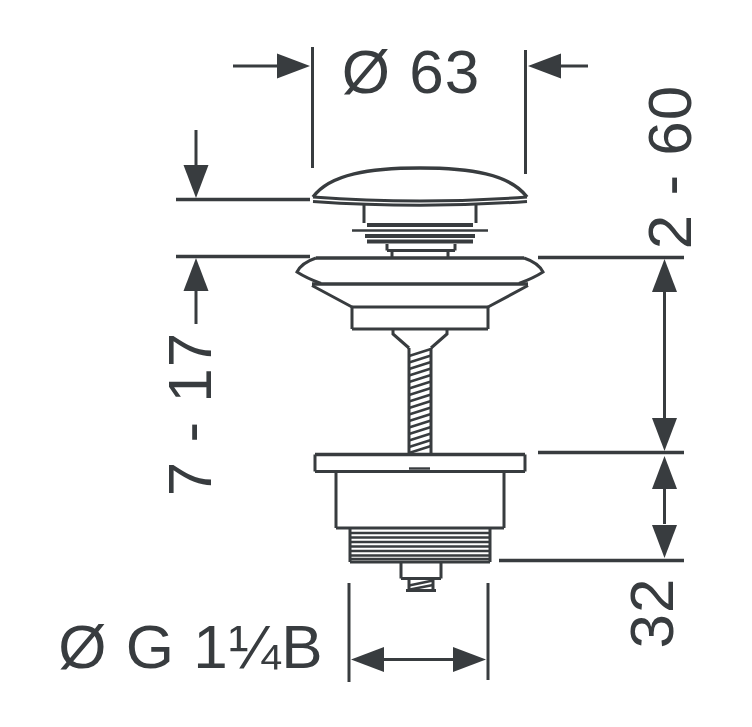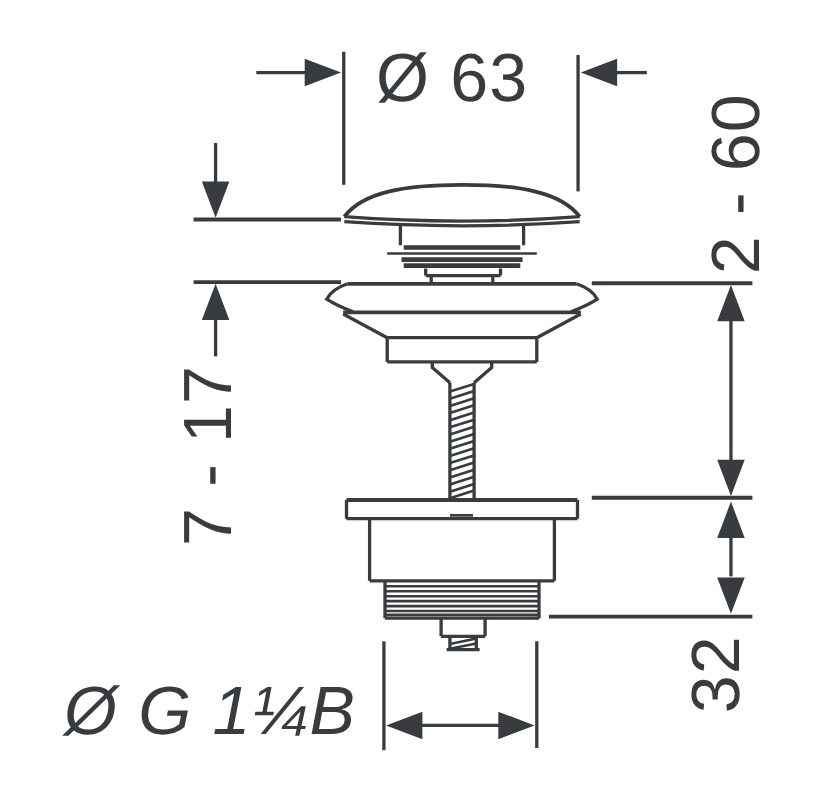--- a/index.html
+++ b/index.html
@@ -132,15 +132,15 @@
   </svg>
 
   <div class="lbl h" style="left:411px;top:72px;">Ø 63</div>
 
   <div class="lbl v" style="left:190px;top:414px;">7 - 17</div>
 
   <div class="lbl v" style="left:670px;top:167px;">2 - 60</div>
 
   <div class="lbl v" style="left:652px;top:613px;">32</div>
 
-  <div class="lbl h" style="left:191px;top:647px;font-style:italic;">Ø G 1¼B</div>
+  <div class="lbl h" style="left:191px;top:647px;">Ø G 1¼B</div>
 
 </div>
 
 </body></html>

